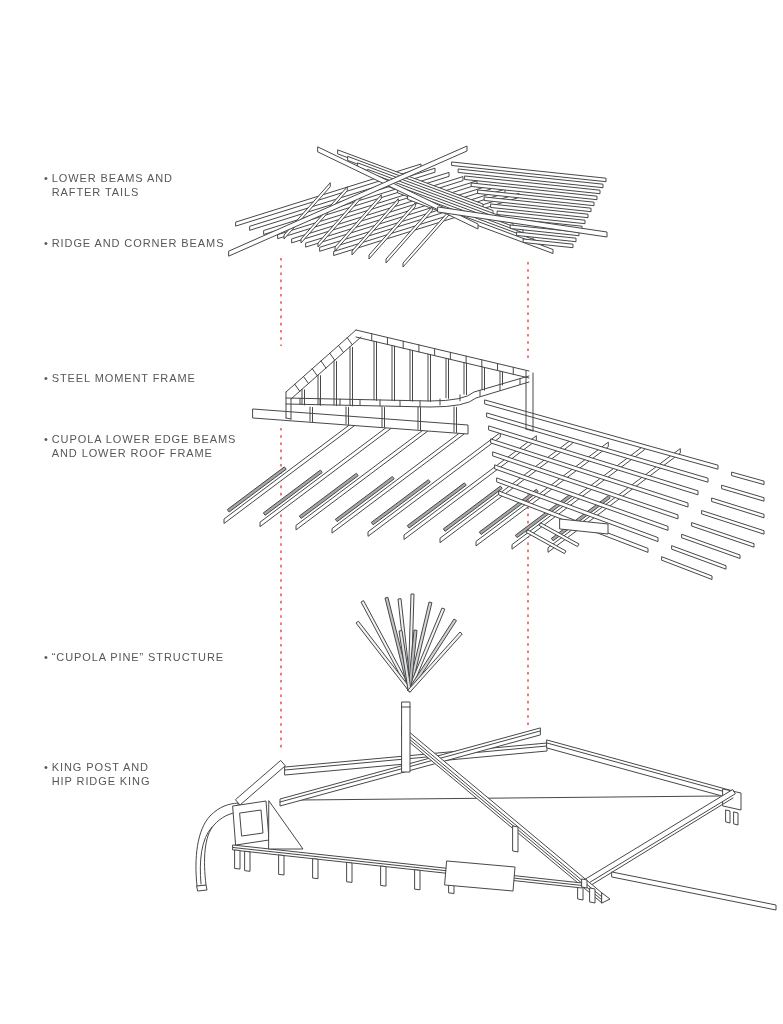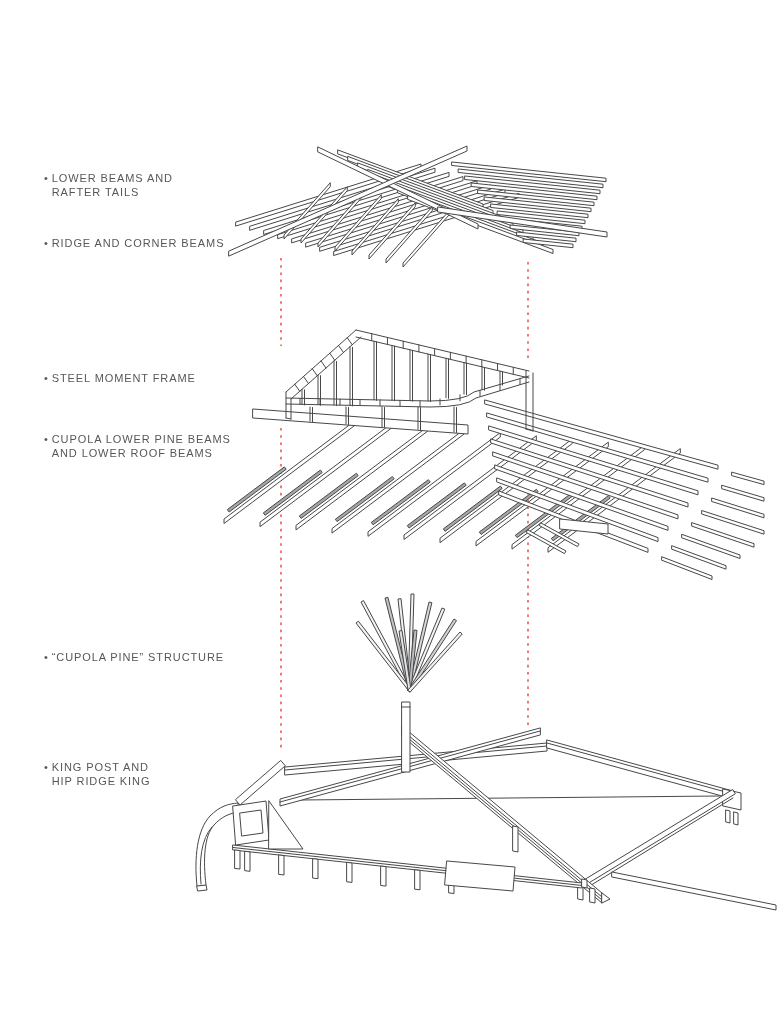--- a/index.html
+++ b/index.html
@@ -264,22 +264,22 @@
     </div>
     <div class="label" style="top:371px">
       <span class="bullet">•</span>
       <span class="ltext">
           <span class="lline">STEEL MOMENT FRAME</span>
         </span>
     </div>
     <div class="label" style="top:432px">
       <span class="bullet">•</span>
       <span class="ltext">
-          <span class="lline">CUPOLA LOWER PINE BEAMS</span>
-          <span class="lline">AND LOWER ROOF BEAMS</span>
+          <span class="lline">CUPOLA LOWER EDGE BEAMS</span>
+          <span class="lline">AND LOWER ROOF FRAME</span>
         </span>
     </div>
     <div class="label" style="top:650px">
       <span class="bullet">•</span>
       <span class="ltext">
           <span class="lline">“CUPOLA PINE” STRUCTURE</span>
         </span>
     </div>
     <div class="label" style="top:760px">
       <span class="bullet">•</span>

